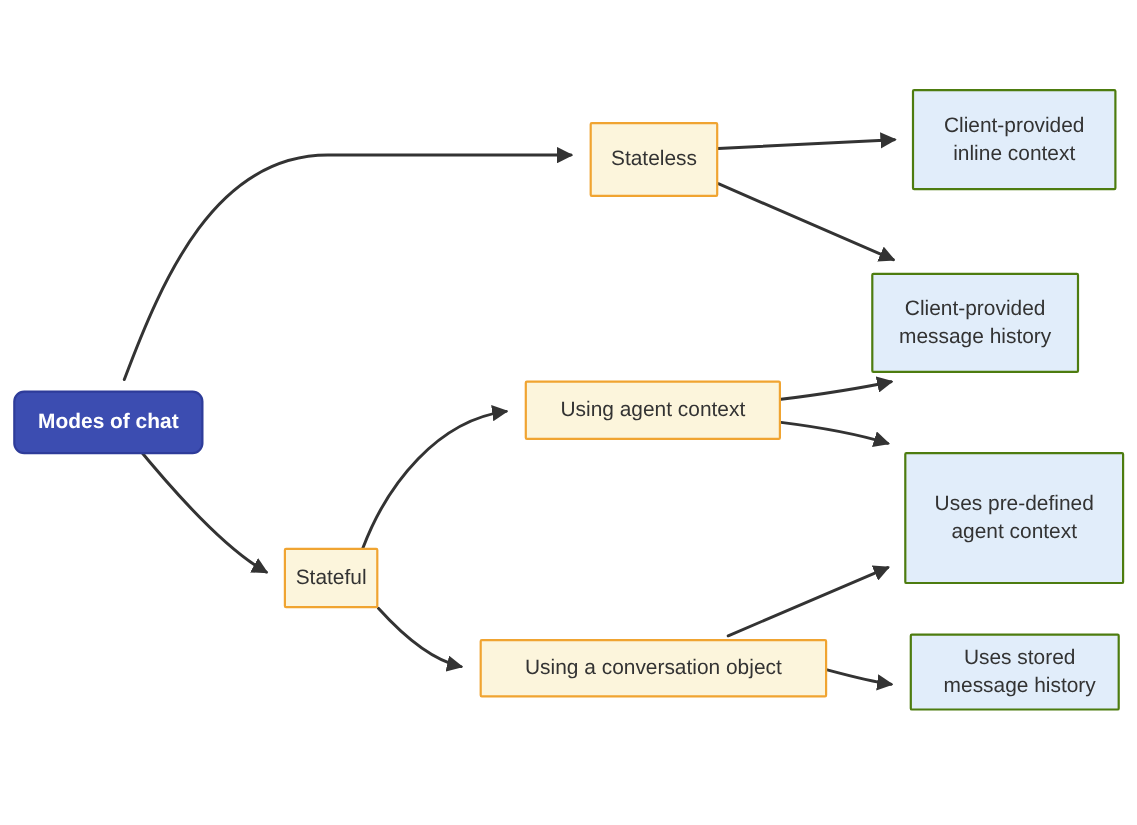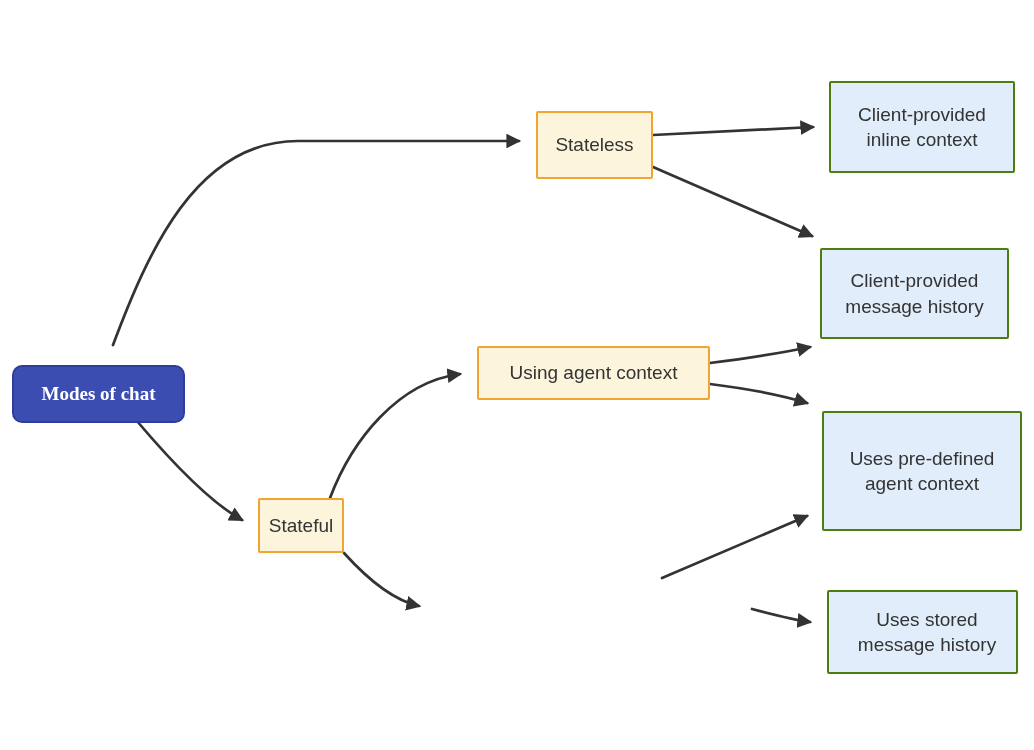--- a/index.html
+++ b/index.html
@@ -46,29 +46,29 @@
     border: 2px solid #F0A431;
     border-radius: 2px;
   }
   .node-leaf {
     background: #E1EDFA;
     border: 2px solid #4d7c0f;
     border-radius: 2px;
     padding: 4px 14px;
   }
   
-  #node-modes-of-chat                   { left: 12px;  top: 365px; width: 173px; height: 58px; font-family: Liberation Serif, serif; }
+  #node-modes-of-chat                   { left: 12px;  top: 355px; width: 173px; height: 58px; }
   #node-stateless                       { left: 536px; top: 111px; width: 117px; height: 68px; }
   #node-stateful                        { left: 258px; top: 498px; width: 86px; height: 55px; }
   #node-using-agent-context             { left: 477px; top: 346px; width: 233px; height: 54px; }
   #node-using-a-conversation-object     { left: 436px; top: 581px; width: 316px; height: 53px; }
   #node-client-provided-inline-context  { left: 829px; top: 81px;  width: 186px; height: 92px; }
-  #node-client-provided-message-history { left: 820px; top: 248px; width: 189px; height: 91px; }
+  #node-client-provided-message-history { left: 792px; top: 248px; width: 189px; height: 91px; }
   #node-uses-pre-defined-agent-context  { left: 822px; top: 411px; width: 200px; height: 120px; }
-  #node-uses-stored-message-history     { left: 827px; top: 590px; width: 191px; height: 84px; padding-left: 23px; }
+  #node-uses-stored-message-history     { left: 827px; top: 576px; width: 191px; height: 70px; padding-left: 23px; }
 </style>
 </head>
 <body>
 
 <div id="canvas">
 
   <svg id="edge-layer" viewBox="0 0 1034 750" xmlns="http://www.w3.org/2000/svg">
     <defs>
       <marker id="arrowhead" viewBox="0 0 10 10" refX="8.5" refY="5" markerWidth="5.5" markerHeight="5.5" orient="auto-start-reverse">
         <path d="M 0 0 L 10 5 L 0 10 z" fill="#333333"></path>
@@ -95,20 +95,23 @@
   </div>
 
   <div class="node node-branch" id="node-stateful">
     <span>Stateful</span>
   </div>
 
   <div class="node node-branch" id="node-using-agent-context">
     <span>Using agent context</span>
   </div>
 
+  <div class="node node-branch" id="node-using-a-conversation-object">
+    <span>Using a conversation object</span>
+  </div>
 
   <div class="node node-leaf" id="node-client-provided-inline-context">
     <span>Client-provided inline context</span>
   </div>
 
   <div class="node node-leaf" id="node-client-provided-message-history">
     <span>Client-provided message history</span>
   </div>
 
   <div class="node node-leaf" id="node-uses-pre-defined-agent-context">

